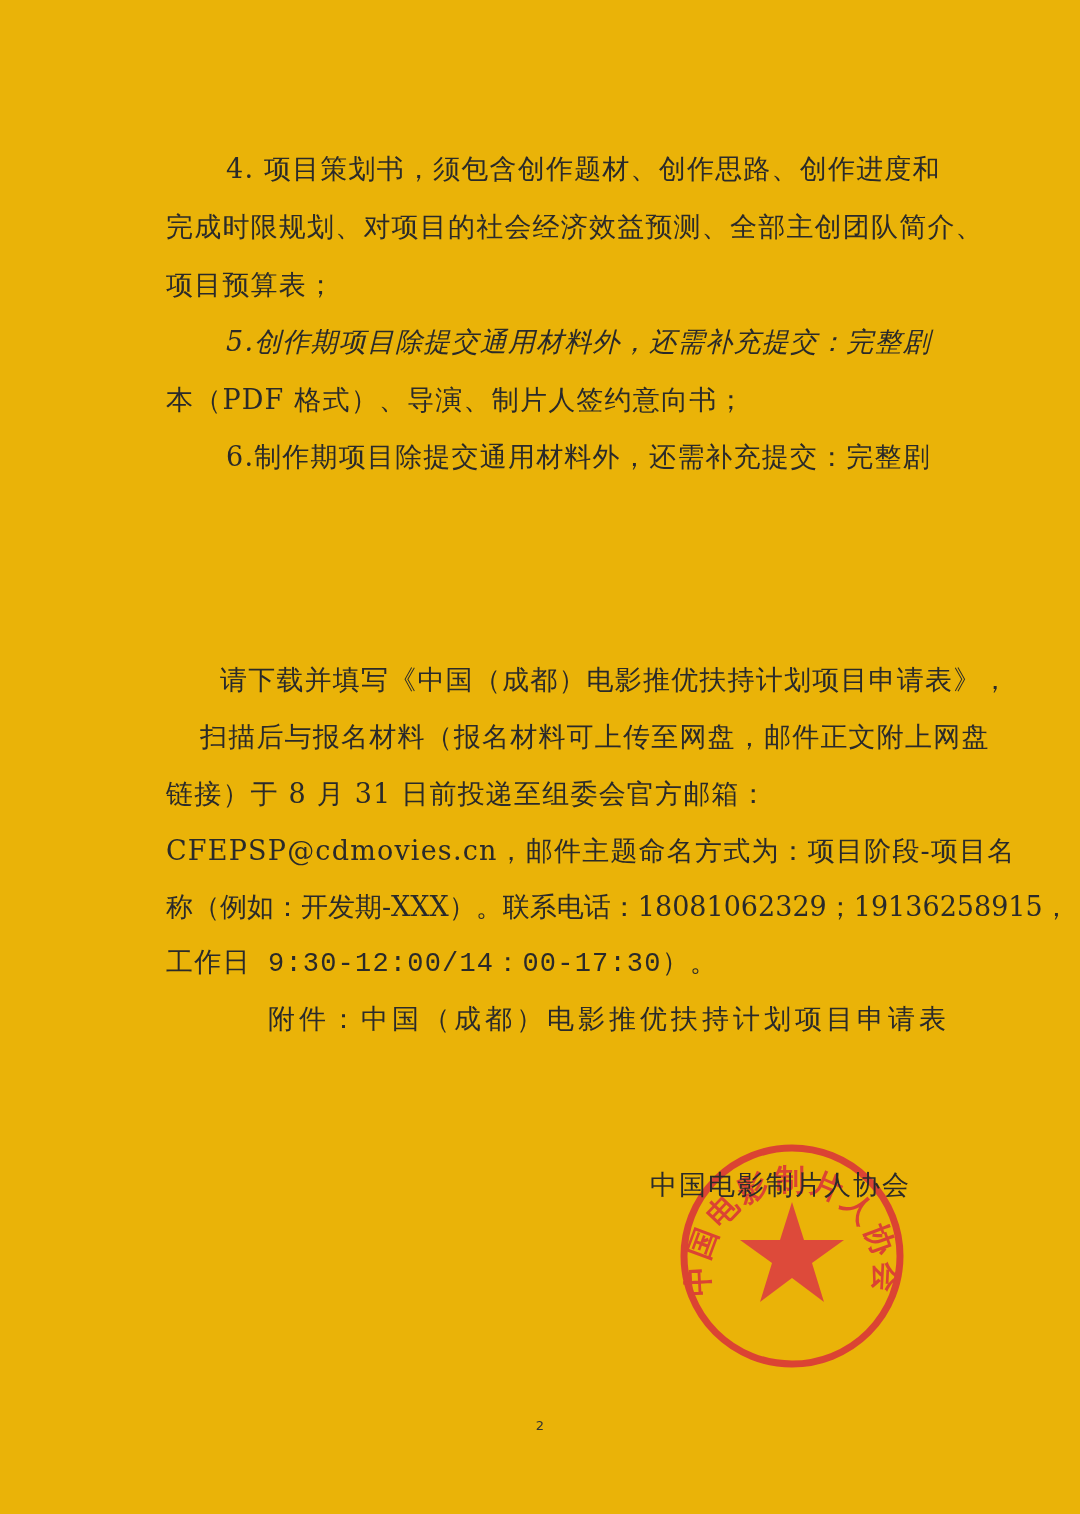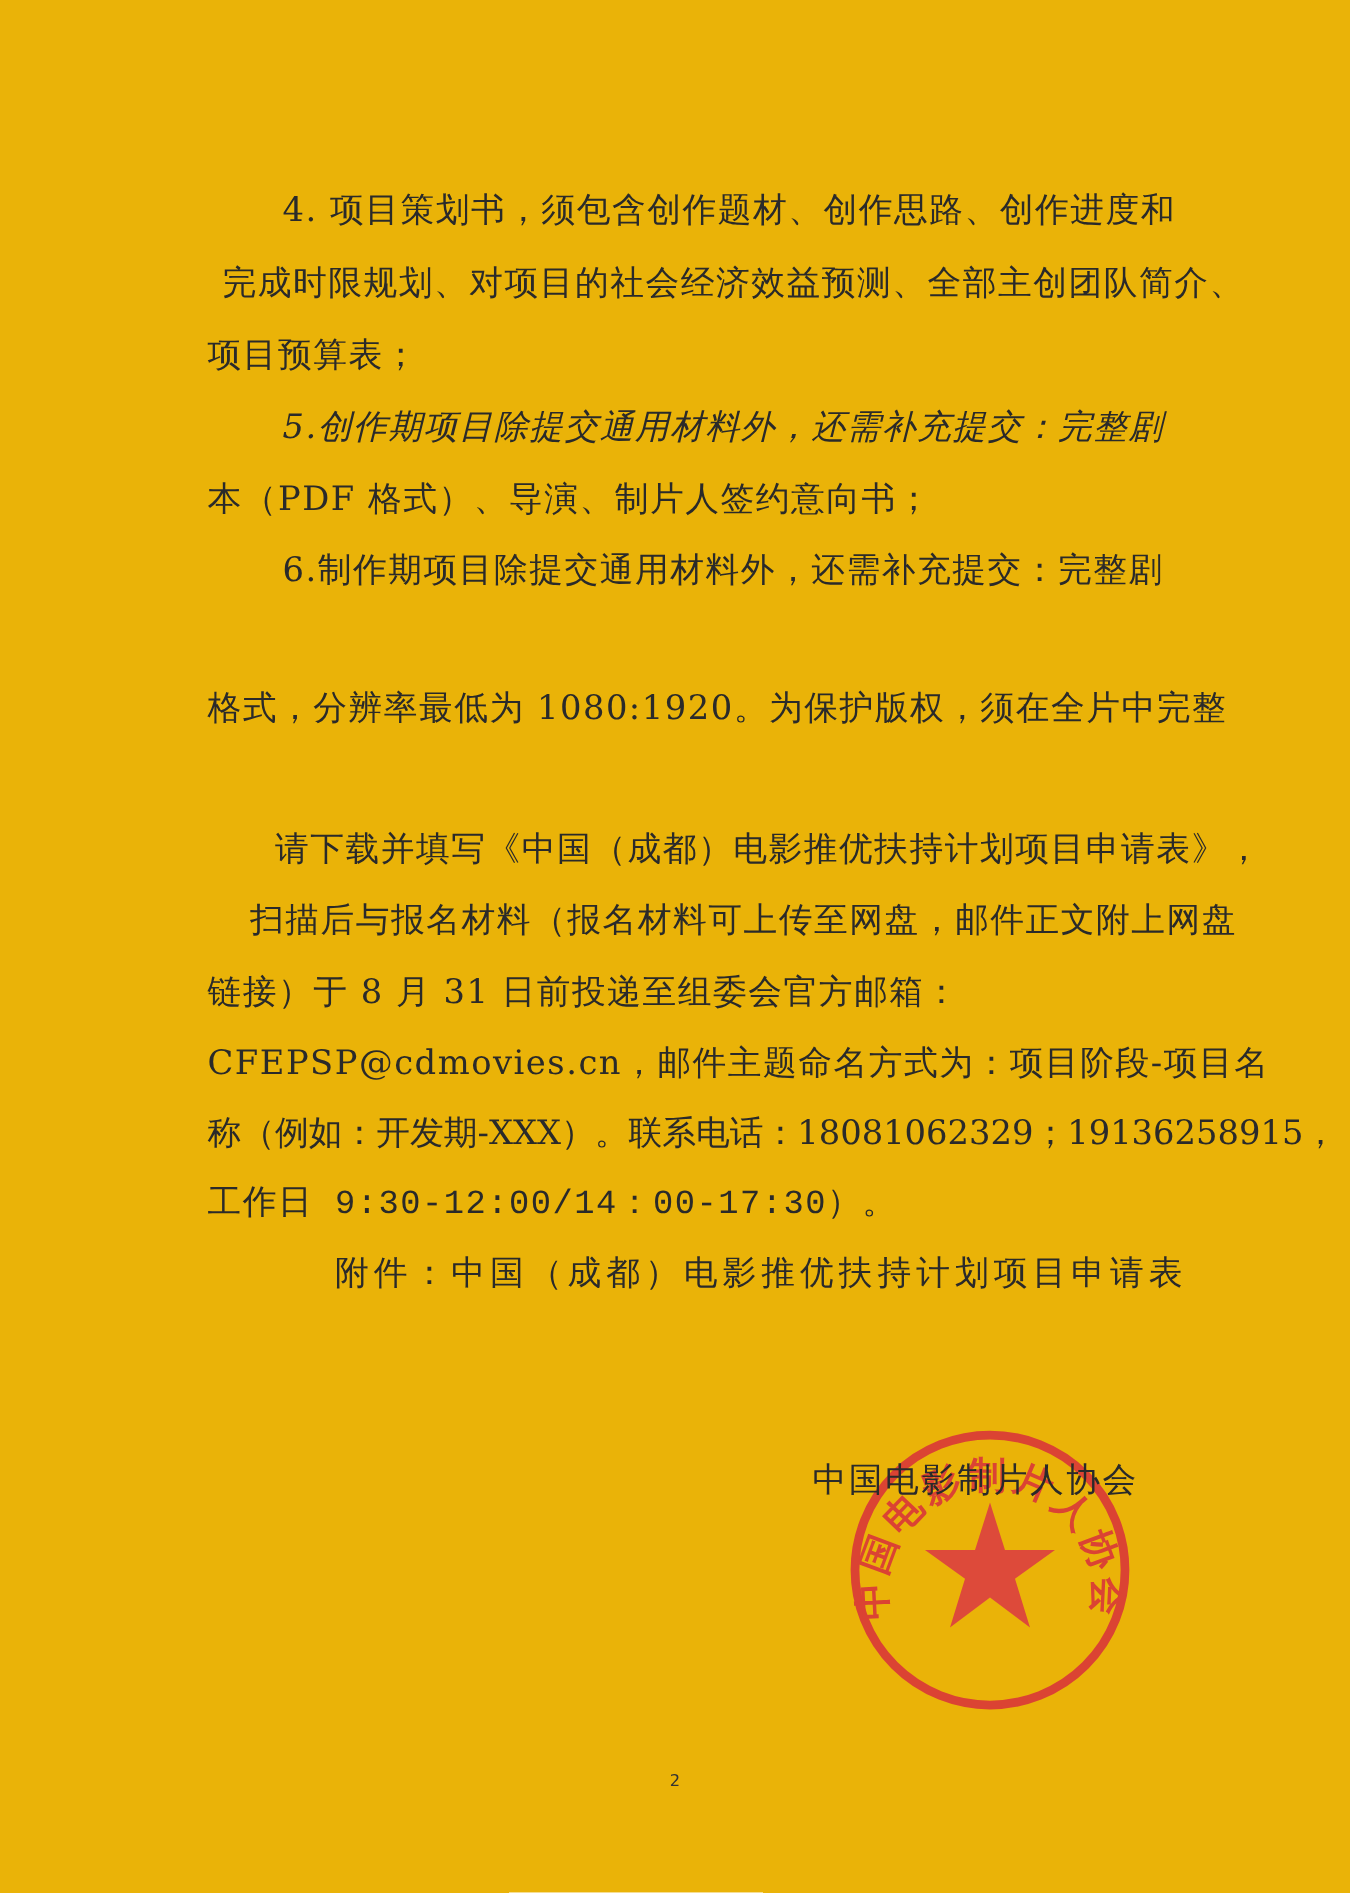--- a/index.html
+++ b/index.html
@@ -39,28 +39,27 @@
     position: absolute; left: 676px; top: 1140px; width: 232px; height: 232px;
     z-index: 2; opacity: 0.88;
   }
 </style>
 </head>
 <body>
 
 <div class="page">
 
   <div class="line indent justify" style="top:152px;">4. 项目策划书，须包含创作题材、创作思路、创作进度和</div>
-  <div class="line justify" style="top:210px;margin-left:12px;">完成时限规划、对项目的社会经济效益预测、全部主创团队简介、</div>
+  <div class="line justify" style="top:210px;">完成时限规划、对项目的社会经济效益预测、全部主创团队简介、</div>
   <div class="line" style="top:268px;">项目预算表；</div>
 
   <div class="line indent justify" style="top:325px;font-style:italic;">5.创作期项目除提交通用材料外，还需补充提交：完整剧</div>
   <div class="line" style="top:383px;">本（PDF 格式）、导演、制片人签约意向书；</div>
 
   <div class="line indent justify" style="top:440px;">6.制作期项目除提交通用材料外，还需补充提交：完整剧</div>
-  <div class="line justify" style="top:550px;">格式，分辨率最低为 1080:1920。为保护版权，须在全片中完整</div>
 
   <div class="line indent justify" style="top:663px; left:220px; width:696px;">请下载并填写《中国（成都）电影推优扶持计划项目申请表》，</div>
   <div class="line justify" style="top:720px;margin-left:34px;">扫描后与报名材料（报名材料可上传至网盘，邮件正文附上网盘</div>
   <div class="line" style="top:777px;">链接）于 8 月 31 日前投递至组委会官方邮箱：</div>
   <div class="line justify" style="top:834px;">CFEPSP@cdmovies.cn，邮件主题命名方式为：项目阶段-项目名</div>
   <div class="line justify" style="top:890px; letter-spacing:0px;">称（例如：开发期-XXX）。联系电话：18081062329；19136258915，</div>
   <div class="line" style="top:947px;font-family:Liberation Mono, monospace;">工作日 9:30-12:00/14：00-17:30）。</div>
 
   <div class="line attach" style="top:1002px;">附件：中国（成都）电影推优扶持计划项目申请表</div>
 

